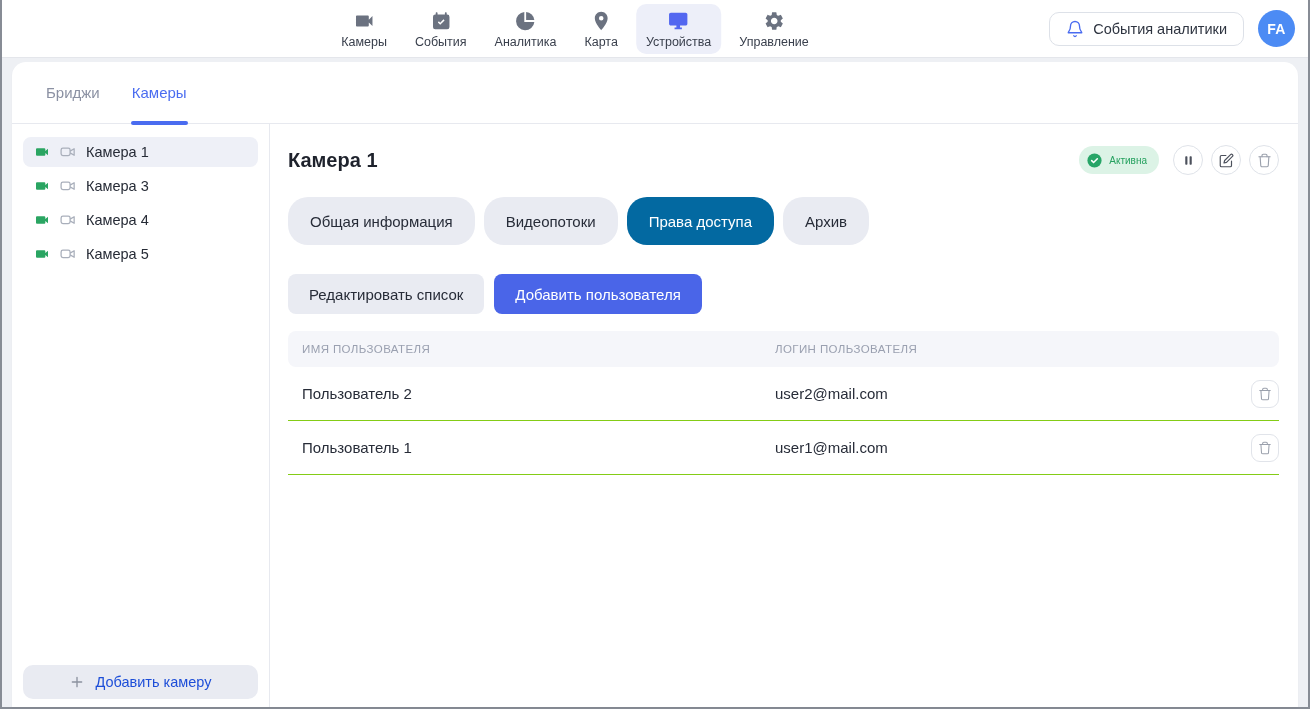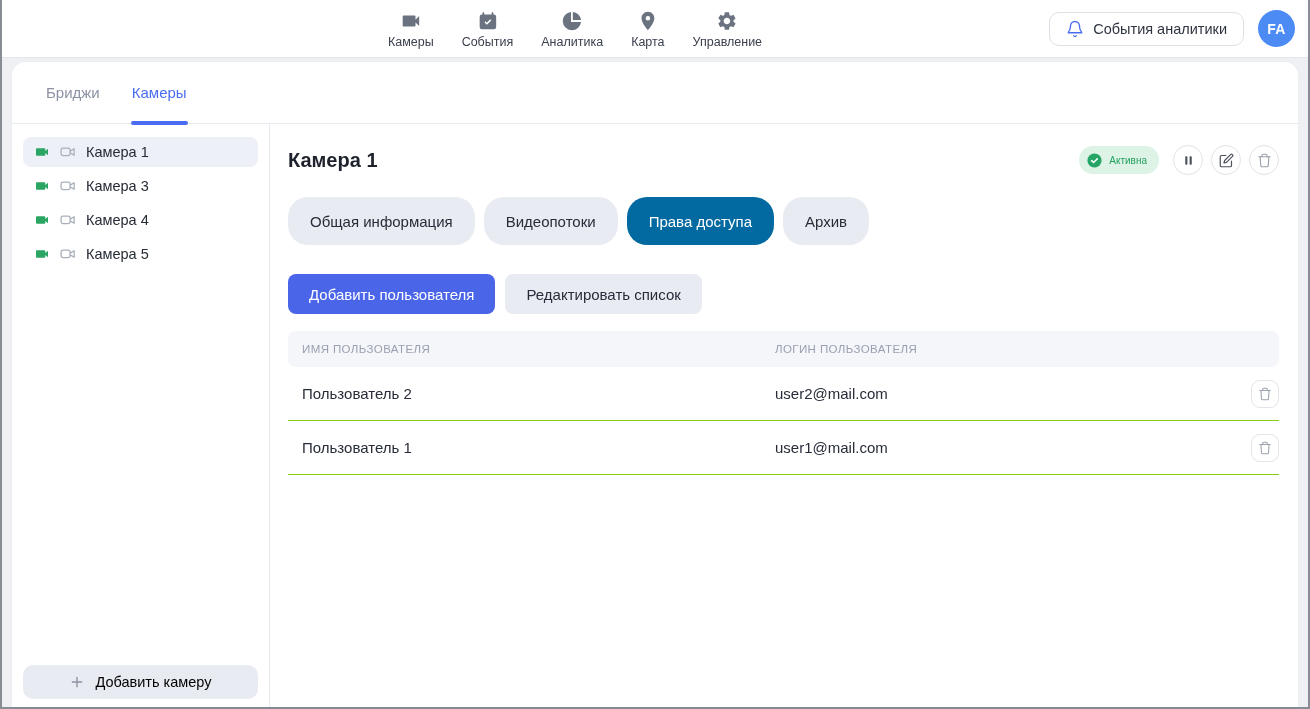--- a/index.html
+++ b/index.html
@@ -78,21 +78,21 @@
   .cam-item {
     flex:0 0 30px; display:flex; align-items:center; gap:9px; padding:0 11px;
     border-radius:8px; font-size:14.5px; color:#262b36; cursor:pointer;
   }
   .cam-item.selected { background:#eef0f7; }
   .cam-status { color:#2aa562; display:flex; }
   .cam-type { color:#a9afbb; display:flex; }
   .add-camera {
     flex:0 0 34px; margin-top:24px; background:#e9ebf2; border:none; border-radius:10px;
     display:flex; align-items:center; justify-content:center; gap:10px;
-    font-size:14.5px; color:#000000; cursor:pointer; font-family:inherit;
+    font-size:14.5px; color:#1d4ed8; cursor:pointer; font-family:inherit;
   }
   .add-camera .plus { color:#8b919e; display:flex; }
 
   
   .content { flex:1; min-width:0; padding:0 19px 0 18px; }
   .content-header { margin-top:21px; display:flex; align-items:center; justify-content:space-between; }
   .page-title { font-size:20px; font-weight:600; color:#1e222c; }
   .header-actions { display:flex; align-items:center; gap:8px; }
   .status-badge {
     height:28px; background:#dcf3e6; border-radius:14px; color:#25a15f;
@@ -177,20 +177,28 @@
 
       <div class="nav-item">
         <span class="nv-icon">
           <svg width="22" height="22" viewBox="0 0 24 24">
               <path fill="currentColor" d="M12 2C8.13 2 5 5.13 5 9c0 5.25 7 13 7 13s7-7.75 7-13c0-3.87-3.13-7-7-7zm0 9.5A2.5 2.5 0 1 1 12 6.5a2.5 2.5 0 0 1 0 5z"></path>
             </svg>
         </span>
         <span class="nv-label">Карта</span>
       </div>
 
+      <div class="nav-item active">
+        <span class="nv-icon">
+          <svg width="22" height="22" viewBox="0 0 24 24">
+              <path fill="currentColor" d="M20 3H4c-1.1 0-2 .9-2 2v10c0 1.1.9 2 2 2h6v2H8v2h8v-2h-2v-2h6c1.1 0 2-.9 2-2V5c0-1.1-.9-2-2-2z"></path>
+            </svg>
+        </span>
+        <span class="nv-label">Устройства</span>
+      </div>
 
       <div class="nav-item">
         <span class="nv-icon">
           <svg width="22" height="22" viewBox="0 0 24 24">
               <path fill="currentColor" d="M19.14 12.94c.04-.3.06-.61.06-.94 0-.32-.02-.64-.07-.94l2.03-1.58a.49.49 0 0 0 .12-.61l-1.92-3.32a.488.488 0 0 0-.59-.22l-2.39.96c-.5-.38-1.03-.7-1.62-.94l-.36-2.54a.484.484 0 0 0-.48-.41h-3.84c-.24 0-.43.17-.47.41l-.36 2.54c-.59.24-1.13.57-1.62.94l-2.39-.96c-.22-.08-.47 0-.59.22L2.74 8.87c-.12.21-.08.47.12.61l2.03 1.58c-.05.3-.09.63-.09.94s.02.64.07.94l-2.03 1.58a.49.49 0 0 0-.12.61l1.92 3.32c.12.22.37.29.59.22l2.39-.96c.5.38 1.03.7 1.62.94l.36 2.54c.05.24.24.41.48.41h3.84c.24 0 .44-.17.47-.41l.36-2.54c.59-.24 1.13-.56 1.62-.94l2.39.96c.22.08.47 0 .59-.22l1.92-3.32a.49.49 0 0 0-.12-.61l-2.01-1.58zM12 15.6c-1.98 0-3.6-1.62-3.6-3.6s1.62-3.6 3.6-3.6 3.6 1.62 3.6 3.6-1.62 3.6-3.6 3.6z"></path>
             </svg>
         </span>
         <span class="nv-label">Управление</span>
       </div>
 
@@ -338,22 +346,22 @@
         </div>
 
         <div class="pill-tabs">
           <button class="pill">Общая информация</button>
           <button class="pill">Видеопотоки</button>
           <button class="pill active">Права доступа</button>
           <button class="pill">Архив</button>
         </div>
 
         <div class="action-row">
+          <button class="btn btn-secondary">Редактировать список</button>
           <button class="btn btn-primary">Добавить пользователя</button>
-          <button class="btn btn-secondary">Редактировать список</button>
         </div>
 
         <div class="user-table">
           <div class="t-grid t-header">
             <span class="col1">ИМЯ ПОЛЬЗОВАТЕЛЯ</span>
             <span>ЛОГИН ПОЛЬЗОВАТЕЛЯ</span>
             <span></span>
           </div>
 
           <div class="t-grid t-row">

